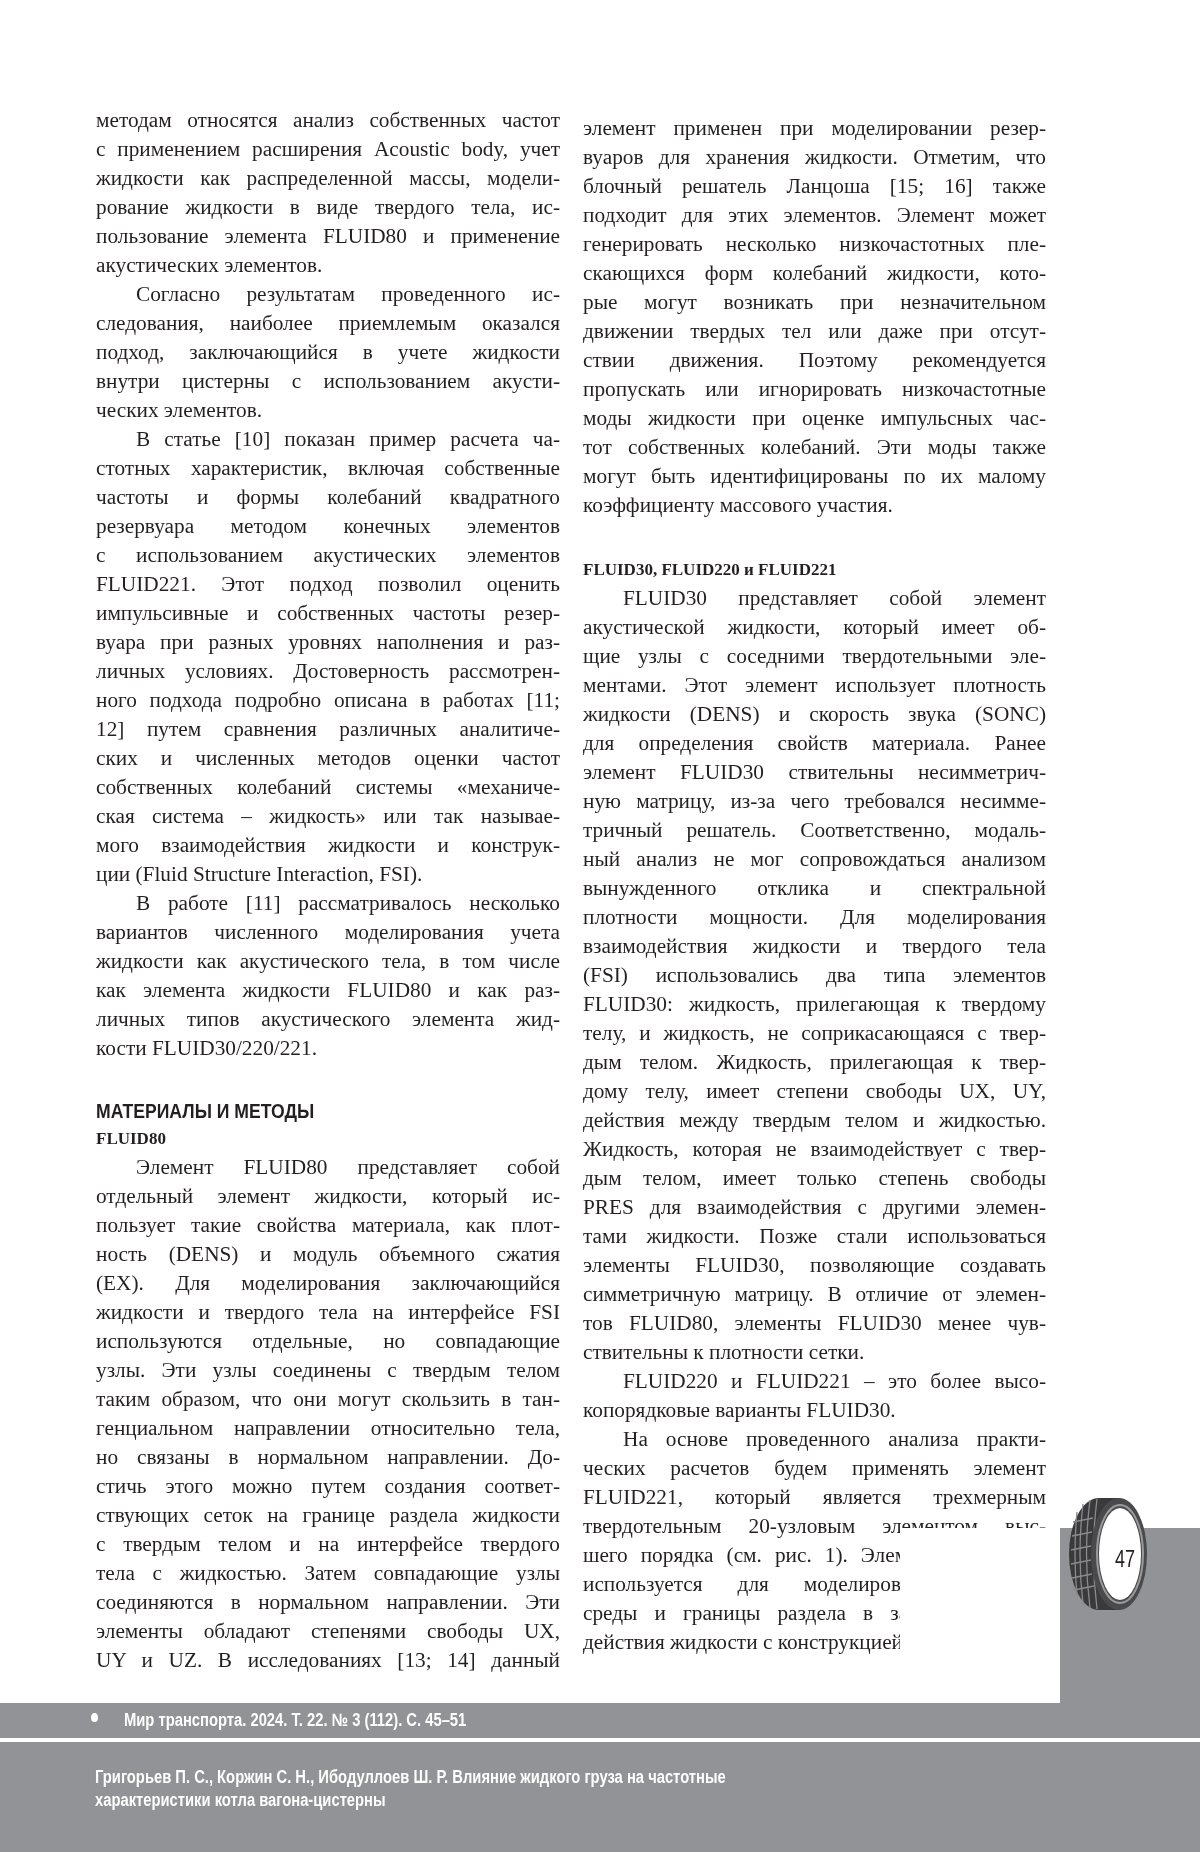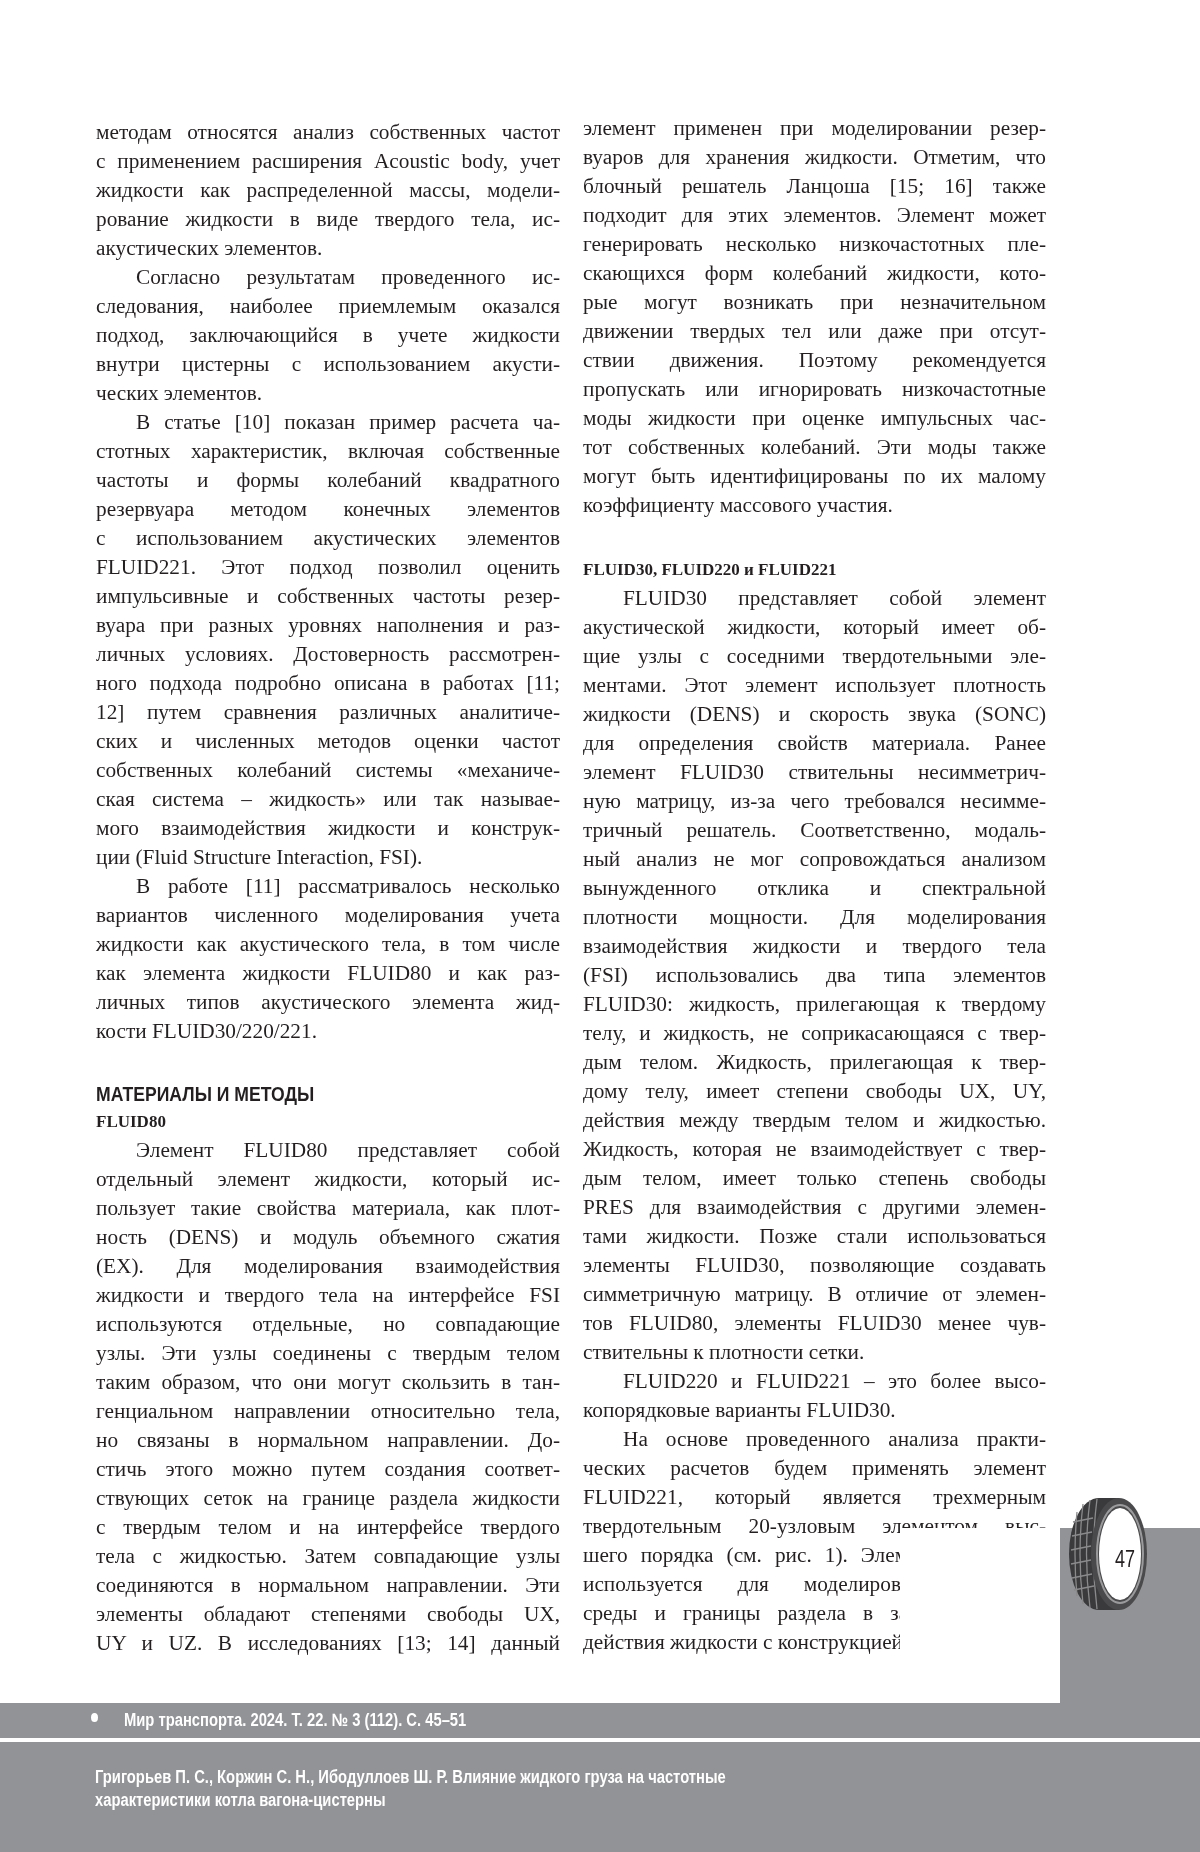--- a/index.html
+++ b/index.html
@@ -5,21 +5,21 @@
     html, body { margin: 0; padding: 0; }
     body {
       width: 1200px; height: 1852px; position: relative; overflow: hidden;
       background: #ffffff;
       font-family: "Liberation Serif", "DejaVu Serif", serif;
       color: #231f20;
     }
     .page { position: absolute; left: 0; top: 0; width: 1200px; height: 1852px; }
 
     .column {
-      position: absolute; top: 118px;
+      position: absolute; top: 106px;
       font-size: 21.3px; line-height: 29px;
       text-align: justify;
     }
     .col-left  { left: 96px;  width: 464px; }
     .col-right { left: 583px; width: 463px; top: 106px; margin-top: 8px; }
 
     .line { display: block; white-space: nowrap; text-align: justify; text-align-last: justify; height: 29px; overflow: visible; }
     .line.last { text-align-last: left; }
     .line.indent { padding-left: 40px; }
     .gap-lg { height: 35px; }
@@ -69,20 +69,21 @@
 <body>
 
 <div class="page">
 
   <div class="column col-left">
     <div>
       <span class="line">методам относятся анализ собственных частот</span>
       <span class="line">с применением расширения Acoustic body, учет</span>
       <span class="line">жидкости как распределенной массы, модели-</span>
       <span class="line">рование жидкости в виде твердого тела, ис-</span>
+      <span class="line">пользование элемента FLUID80 и применение</span>
       <span class="line last">акустических элементов.</span>
     </div>
     <div>
       <span class="line indent">Согласно результатам проведенного ис-</span>
       <span class="line">следования, наиболее приемлемым оказался</span>
       <span class="line">подход, заключающийся в учете жидкости</span>
       <span class="line">внутри цистерны с использованием акусти-</span>
       <span class="line last">ческих элементов.</span>
     </div>
     <div>
@@ -112,21 +113,21 @@
       <span class="line last">кости FLUID30/220/221.</span>
     </div>
     <div class="gap-lg"></div>
     <span class="heading-sans">МАТЕРИАЛЫ И МЕТОДЫ</span>
     <span class="heading-serif">FLUID80</span>
     <div>
       <span class="line indent">Элемент FLUID80 представляет собой</span>
       <span class="line">отдельный элемент жидкости, который ис-</span>
       <span class="line">пользует такие свойства материала, как плот-</span>
       <span class="line">ность (DENS) и модуль объемного сжатия</span>
-      <span class="line">(EX). Для моделирования взаимодействия</span>
+      <span class="line">(EX). Для моделирования заключающийся</span>
       <span class="line">жидкости и твердого тела на интерфейсе FSI</span>
       <span class="line">используются отдельные, но совпадающие</span>
       <span class="line">узлы. Эти узлы соединены с твердым телом</span>
       <span class="line">таким образом, что они могут скользить в тан-</span>
       <span class="line">генциальном направлении относительно тела,</span>
       <span class="line">но связаны в нормальном направлении. До-</span>
       <span class="line">стичь этого можно путем создания соответ-</span>
       <span class="line">ствующих сеток на границе раздела жидкости</span>
       <span class="line">с твердым телом и на интерфейсе твердого</span>
       <span class="line">тела с жидкостью. Затем совпадающие узлы</span>

